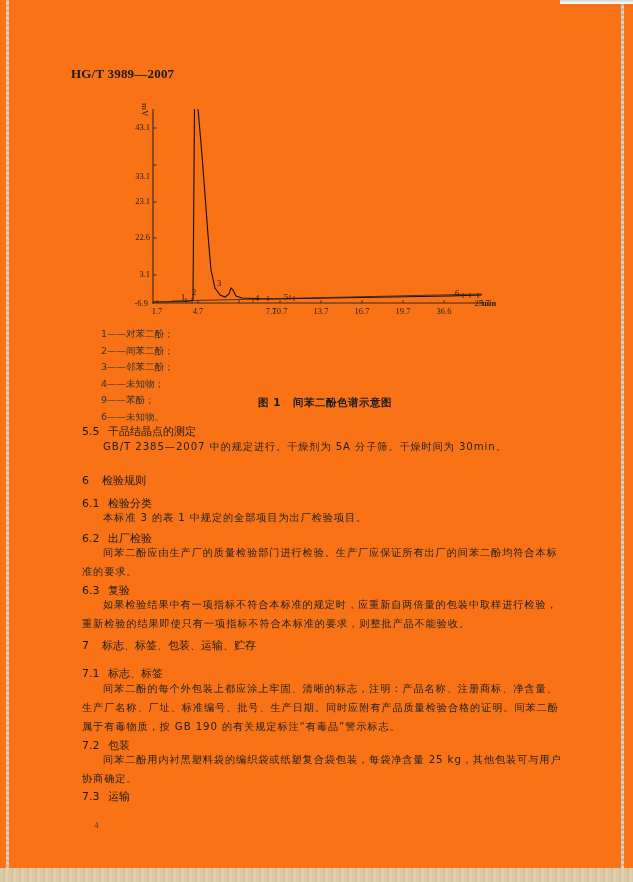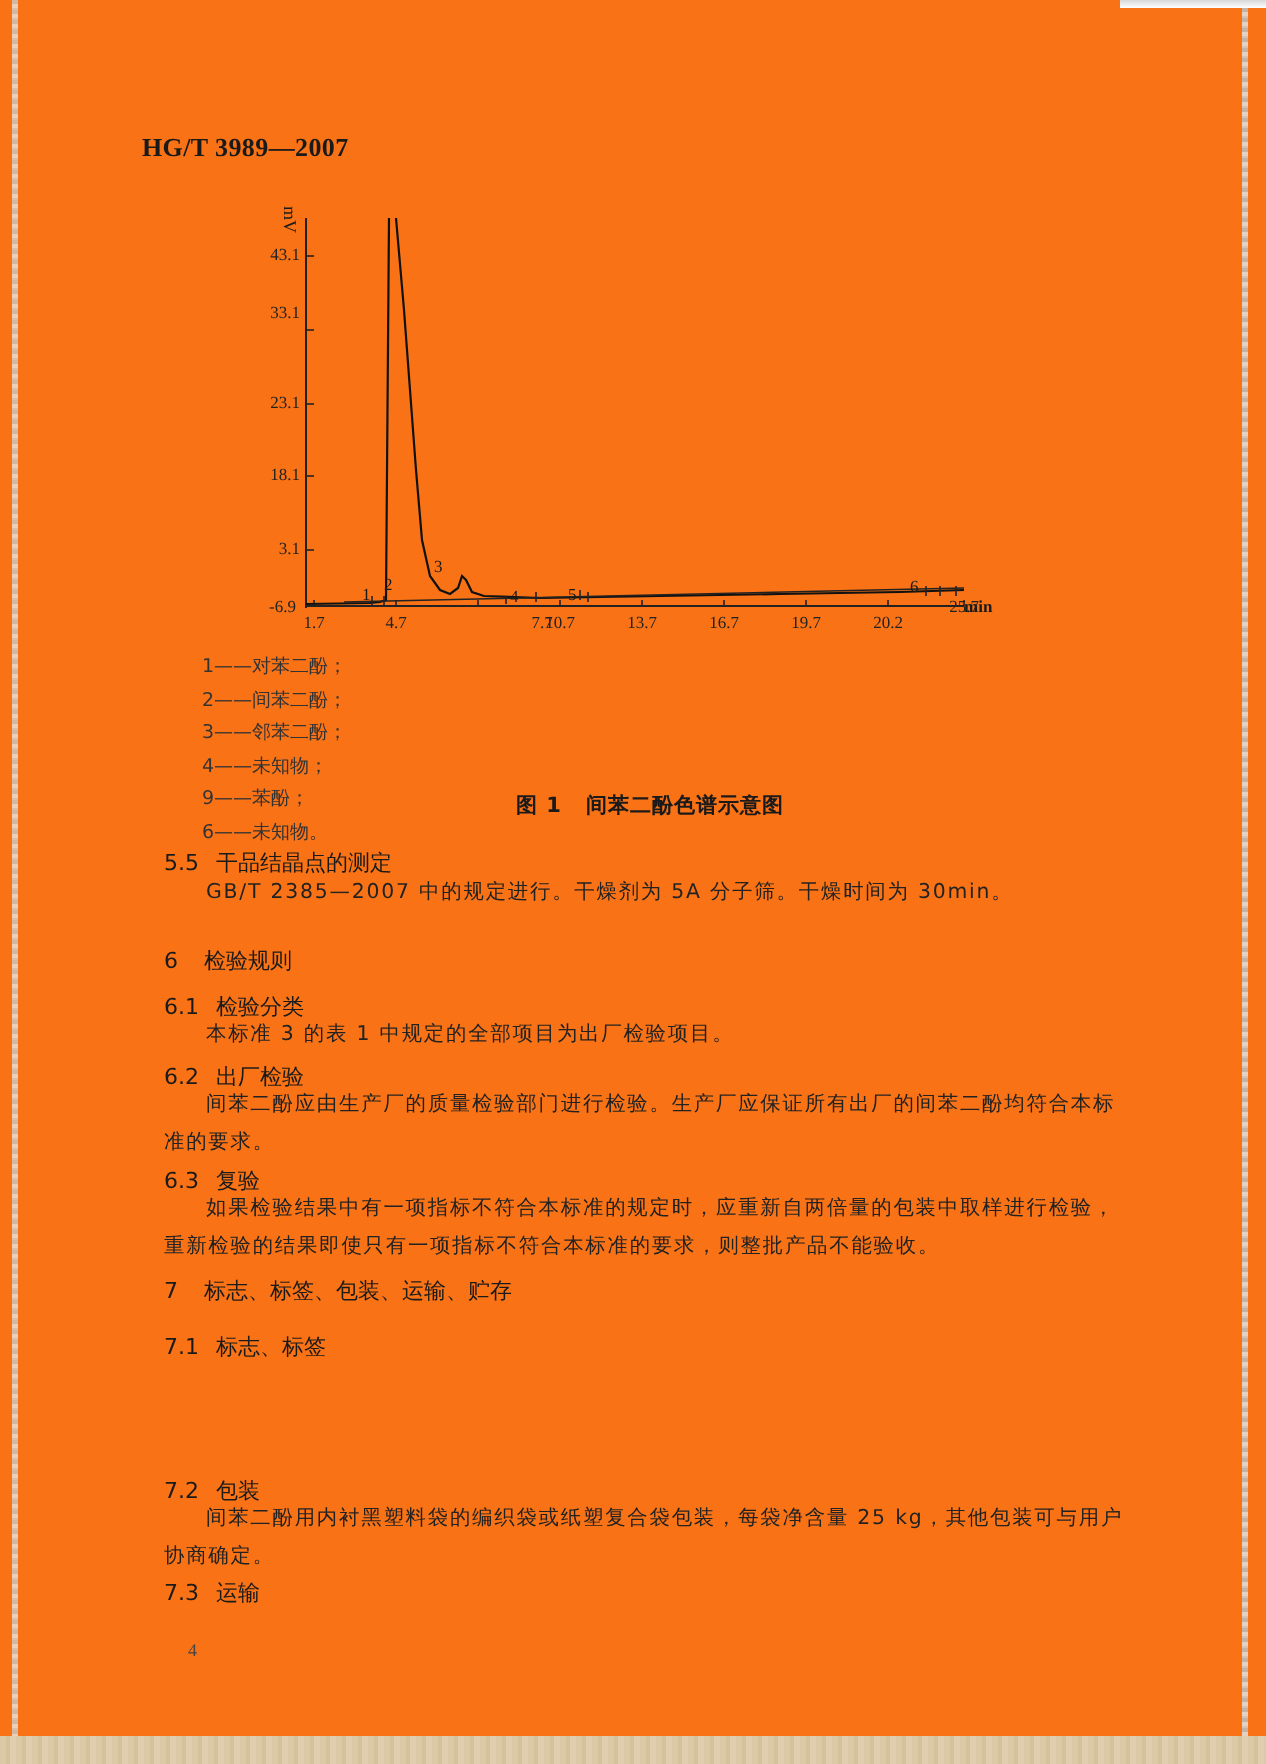--- a/index.html
+++ b/index.html
@@ -132,34 +132,34 @@
         <line x1="160" y1="200" x2="160" y2="205"></line>
         <line x1="333" y1="198" x2="333" y2="203"></line>
         <line x1="340" y1="198" x2="340" y2="203"></line>
         <line x1="348" y1="198" x2="348" y2="203"></line>
       </g>
     </svg>
 
     <div class="ylabel">mV</div>
 
     <div class="ytick" style="left:-2px; top:27px;">43.1</div>
-    <div class="ytick" style="left:-2px; top:56px;">33.1</div>
+    <div class="ytick" style="left:-2px; top:76px;">33.1</div>
     <div class="ytick" style="left:-2px; top:101px;">23.1</div>
-    <div class="ytick" style="left:-2px; top:137px;">18.1</div>
+    <div class="ytick" style="left:-2px; top:137px;">22.6</div>
     <div class="ytick" style="left:-2px; top:174px;">3.1</div>
     <div class="ytick" style="left:-4px; top:203px;">-6.9</div>
 
     <div class="xtick" style="left:15px; top:211px;">1.7</div>
     <div class="xtick" style="left:56px; top:211px;">4.7</div>
     <div class="xtick" style="left:97px; top:211px;margin-left:32px;">7.7</div>
     <div class="xtick" style="left:138px; top:211px;">10.7</div>
     <div class="xtick" style="left:179px; top:211px;">13.7</div>
     <div class="xtick" style="left:220px; top:211px;">16.7</div>
     <div class="xtick" style="left:261px; top:211px;">19.7</div>
-    <div class="xtick" style="left:302px; top:211px;">20.2</div>
+    <div class="xtick" style="left:302px; top:211px;">36.6</div>
     <div class="xtick" style="left:340px; top:203px;">25.7</div>
     <div class="xunit" style="left:352px; top:203px;">min</div>
 
     <div class="peak-label" style="left:51px; top:197px;">1</div>
     <div class="peak-label" style="left:62px; top:192px;">2</div>
     <div class="peak-label" style="left:87px; top:183px;">3</div>
     <div class="peak-label" style="left:125px; top:198px;">4</div>
     <div class="peak-label" style="left:154px; top:197px;">5</div>
     <div class="peak-label" style="left:325px; top:193px;">6</div>
   </div>
@@ -201,20 +201,21 @@
   </div>
   <div class="p" style="top:595px;">如果检验结果中有一项指标不符合本标准的规定时，应重新自两倍量的包装中取样进行检验，重新检验的结果即使只有一项指标不符合本标准的要求，则整批产品不能验收。</div>
 
   <div class="h h1" style="top:638px;">
     <span class="num">7</span><span>标志、标签、包装、运输、贮存</span>
   </div>
 
   <div class="h" style="top:666px;">
     <span class="num">7.1</span><span>标志、标签</span>
   </div>
+  <div class="p" style="top:679px;">间苯二酚的每个外包装上都应涂上牢固、清晰的标志，注明：产品名称、注册商标、净含量、生产厂名称、厂址、标准编号、批号、生产日期。同时应附有产品质量检验合格的证明。间苯二酚属于有毒物质，按 GB 190 的有关规定标注“有毒品”警示标志。</div>
 
   <div class="h" style="top:738px;">
     <span class="num">7.2</span><span>包装</span>
   </div>
   <div class="p" style="top:750px;">间苯二酚用内衬黑塑料袋的编织袋或纸塑复合袋包装，每袋净含量 25 kg，其他包装可与用户协商确定。</div>
 
   <div class="h" style="top:789px;">
     <span class="num">7.3</span><span>运输</span>
   </div>
 

